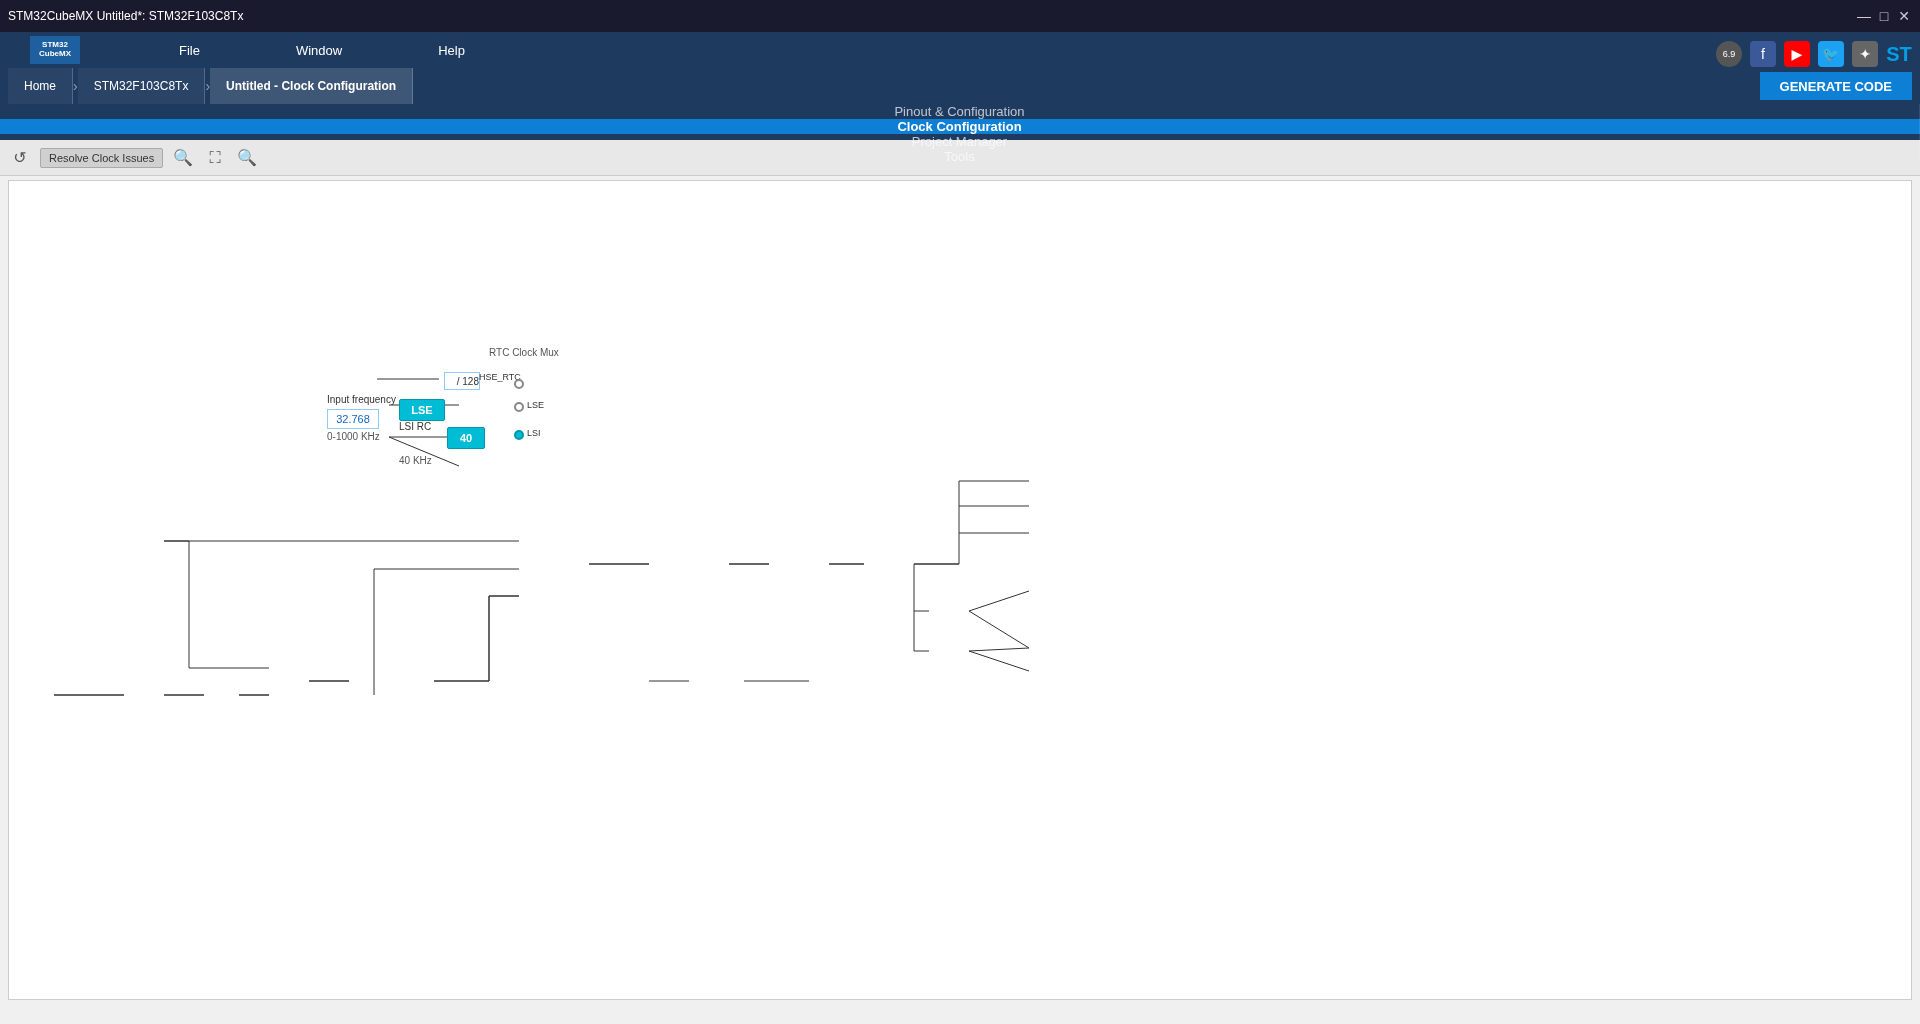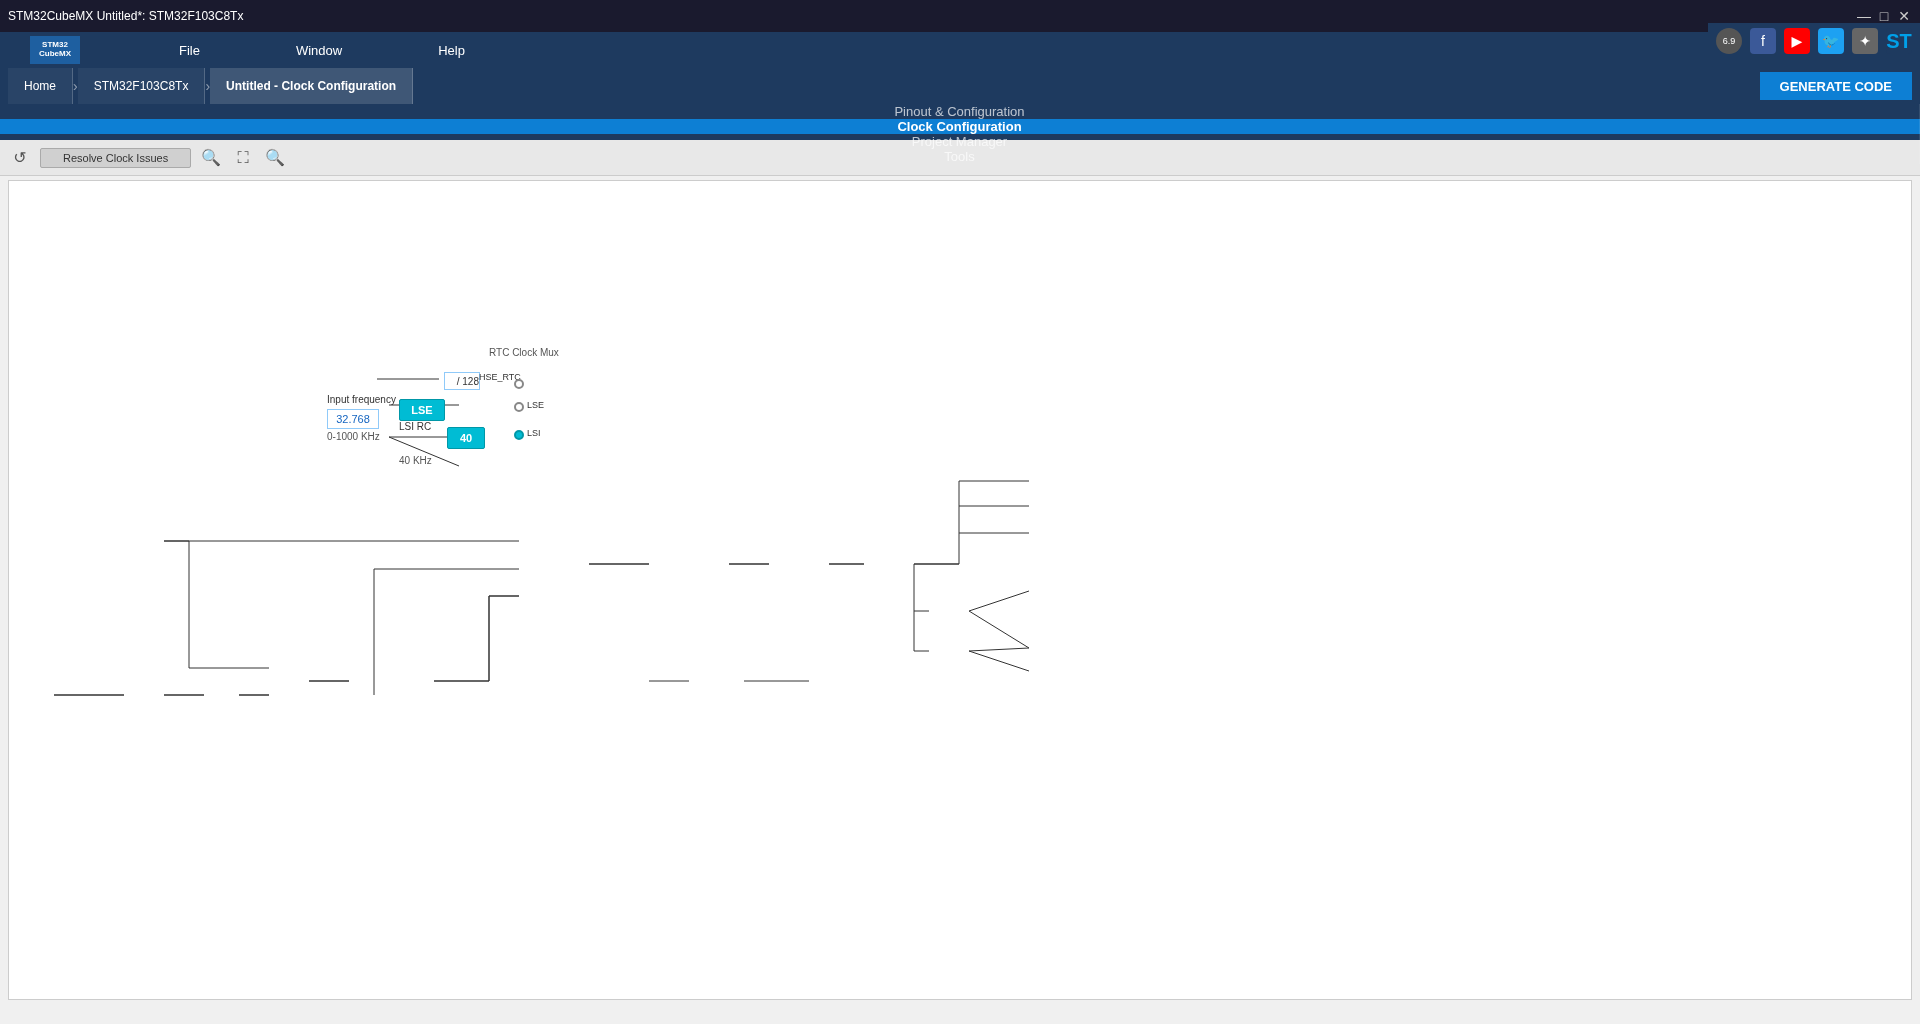--- a/index.html
+++ b/index.html
@@ -54,21 +54,21 @@
       font-size: 8px;
       color: white;
       font-weight: bold;
       line-height: 1.1;
       text-align: center;
     }
 
     
     .social-icons {
       position: absolute;
-      top: 23px;
+      top: 36px;
       right: 0;
       height: 36px;
       background: #1e3a5f;
       display: flex;
       align-items: center;
       padding: 0 8px;
       gap: 8px;
     }
     .social-icon { width: 26px; height: 26px; border-radius: 4px; display: flex; align-items: center; justify-content: center; font-size: 14px; cursor: pointer; }
     .social-icon.youtube { background: #ff0000; color: white; }
@@ -142,21 +142,21 @@
       height: 36px;
       display: flex;
       align-items: center;
       padding: 0 8px;
       gap: 8px;
       border-bottom: 1px solid #ccc;
     }
     .toolbar-btn {
       background: #d0d0d0;
       border: 1px solid #aaa;
-      padding: 3px 22px;
+      padding: 3px 8px;
       font-size: 11px;
       cursor: pointer;
       border-radius: 2px;
       color: #333;
     }
     .toolbar-btn:disabled { color: #aaa; }
     .toolbar-icon { width: 24px; height: 24px; display: flex; align-items: center; justify-content: center; cursor: pointer; color: #555; font-size: 16px; }
 
     
     .clock-area {

